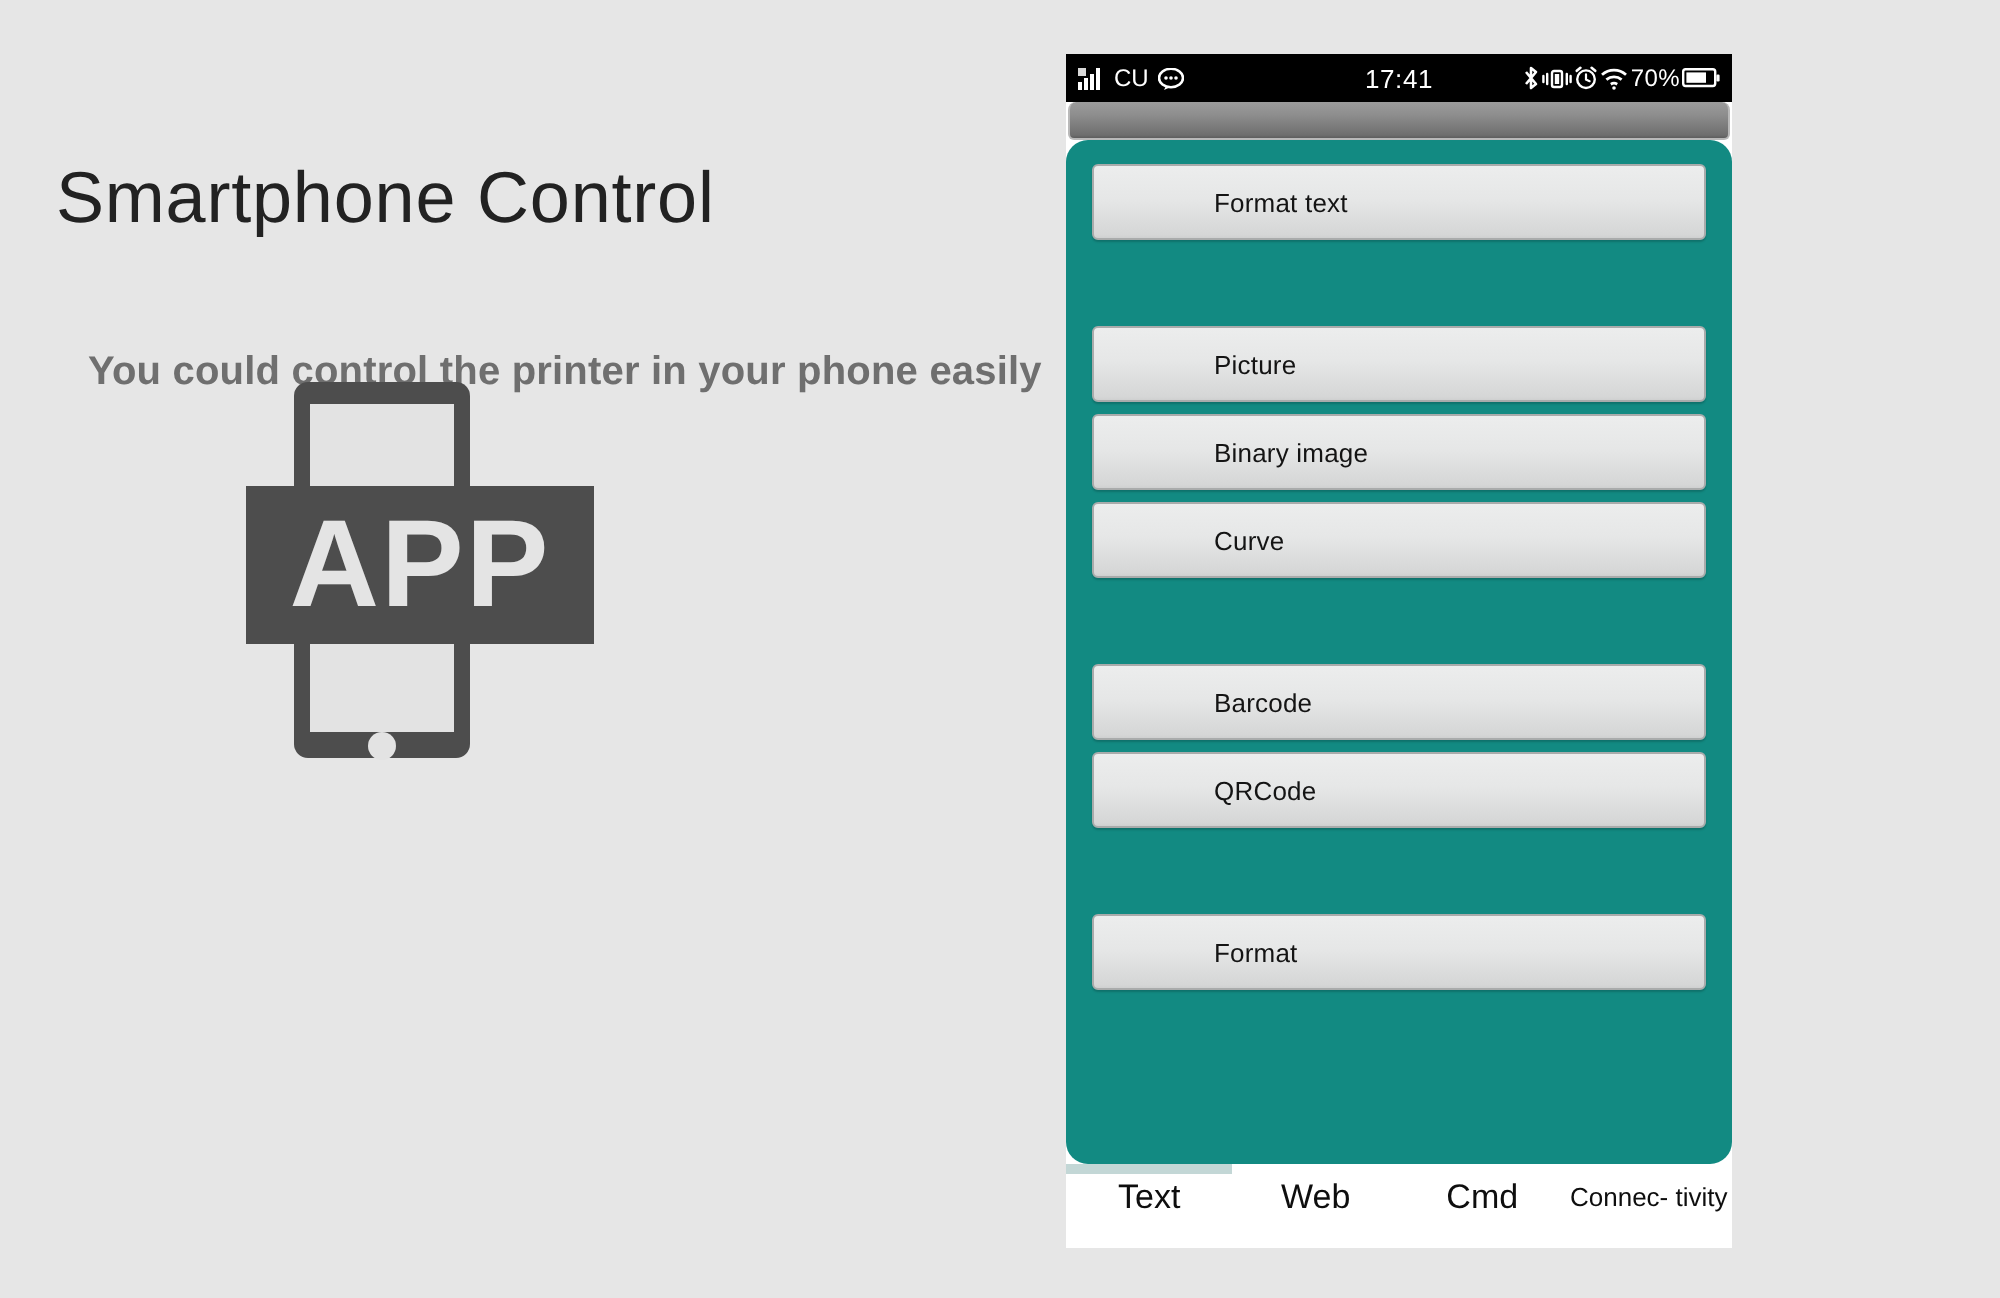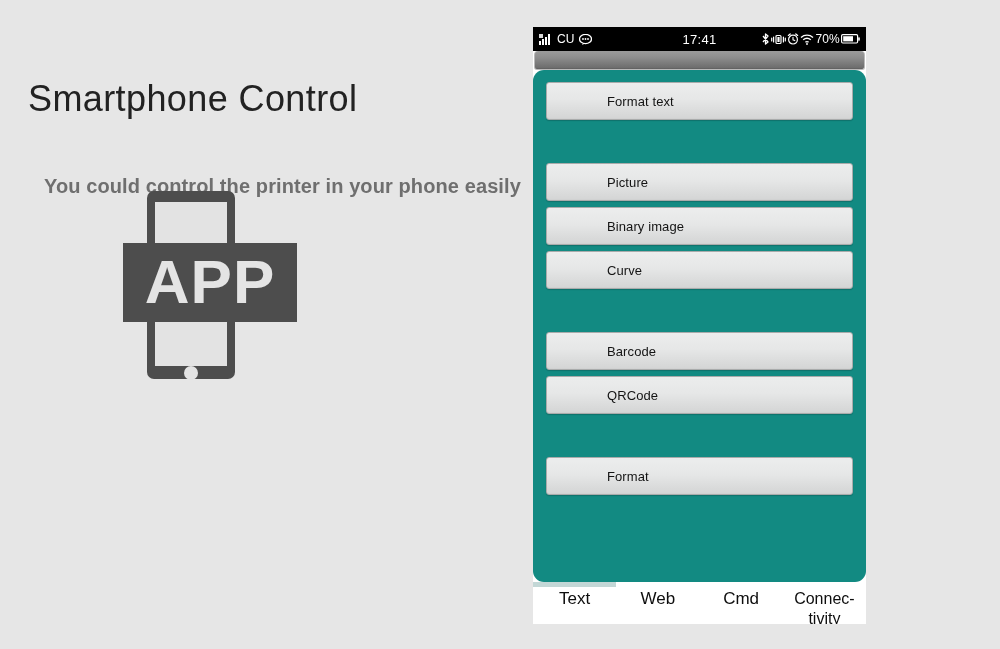--- a/index.html
+++ b/index.html
@@ -98,21 +98,21 @@
   .tab-indicator { height: 5px; }
   .tab-indicator.active { background: #c3d7d6; }
   .tab {
     flex: 1 1 0;
     display: flex; align-items: flex-start; justify-content: center;
     padding-top: 7px;
     font-size: 17px; color: #0e0e0e;
     text-align: center; line-height: 20px;
     overflow: hidden;
   }
-  .tab.wrap { font-size: 16px; }
+  .tab.wrap { font-size: 13px; }
 </style>
 </head>
 <body>
 
 <div class="page">
 
   <div class="left">
     <div class="headline">Smartphone Control</div>
     <div class="subhead">You could control the printer in your phone easily</div>
 

